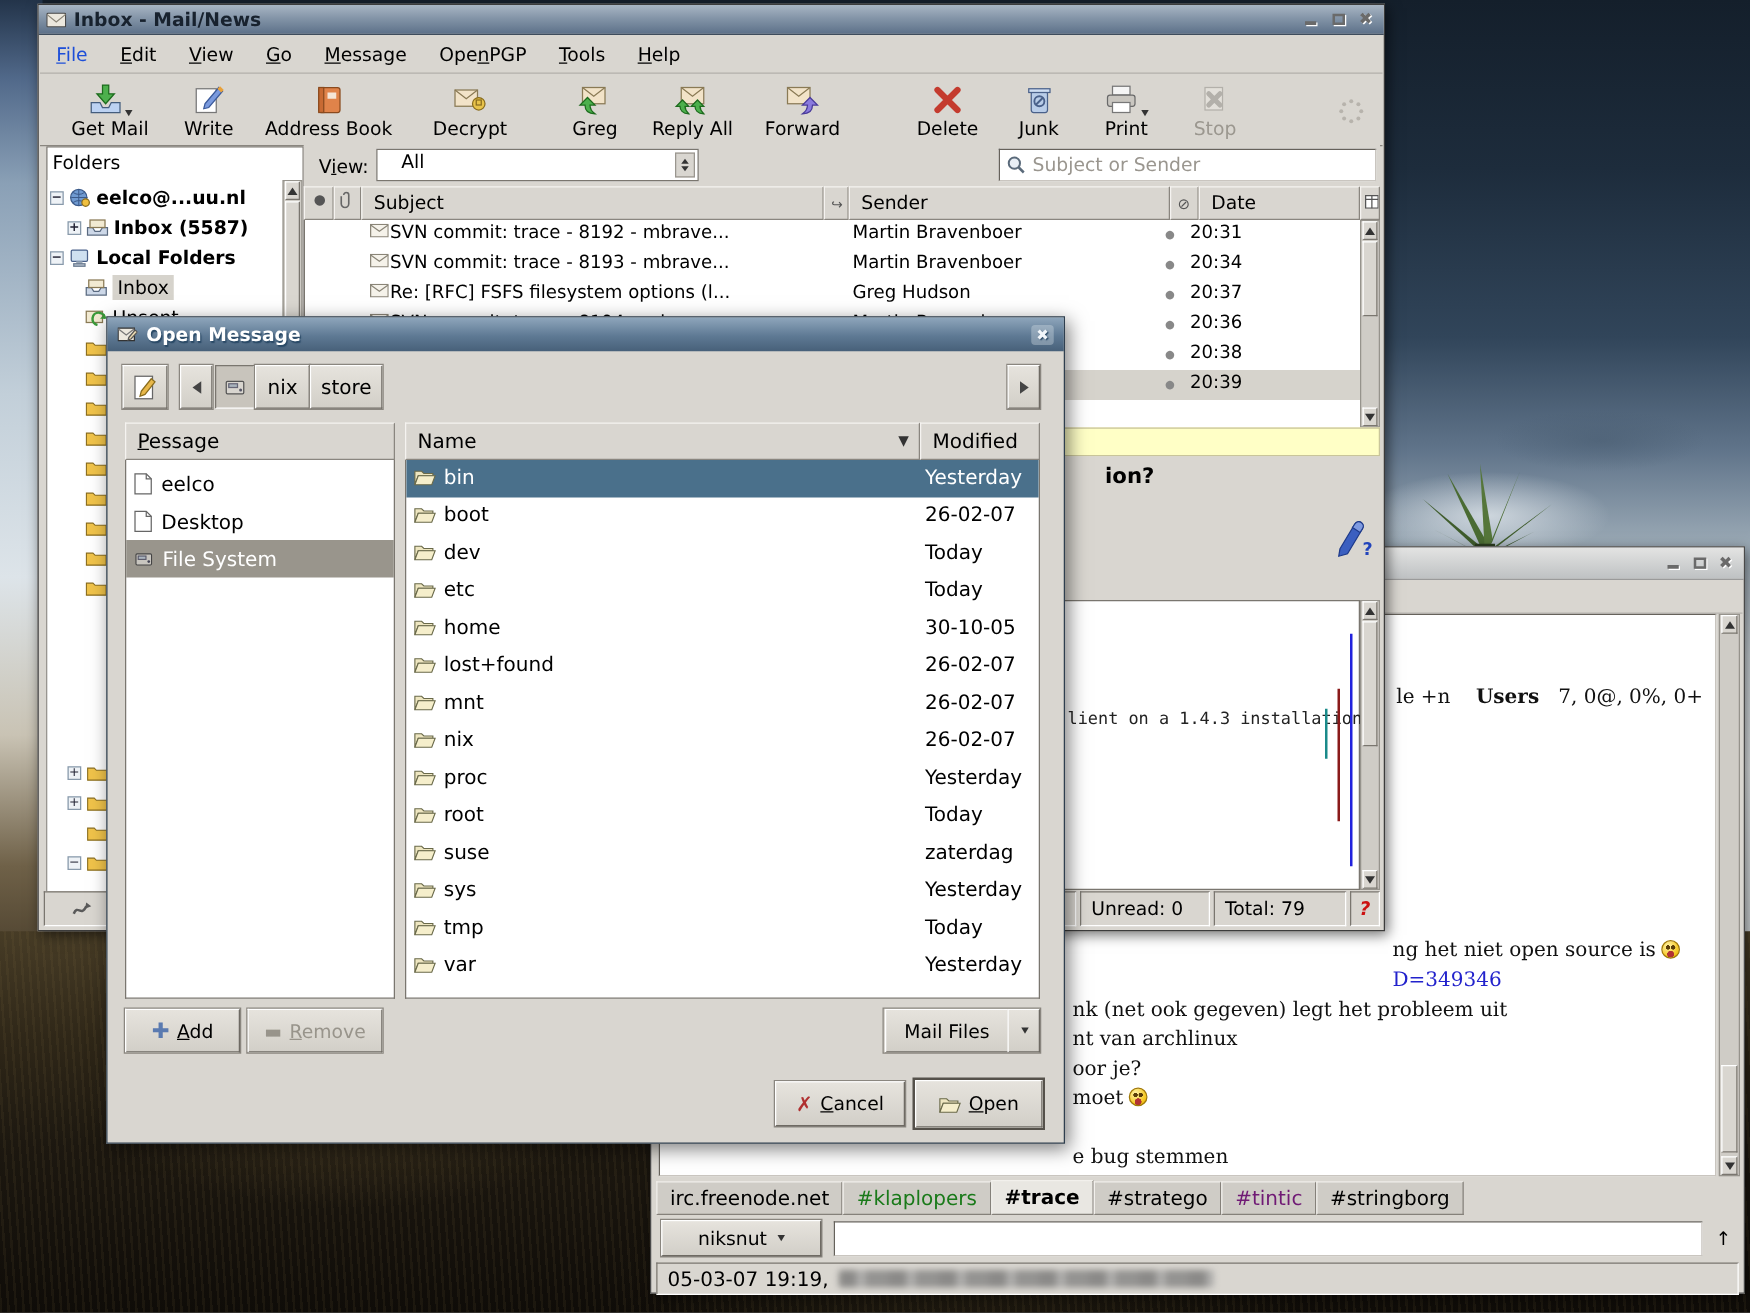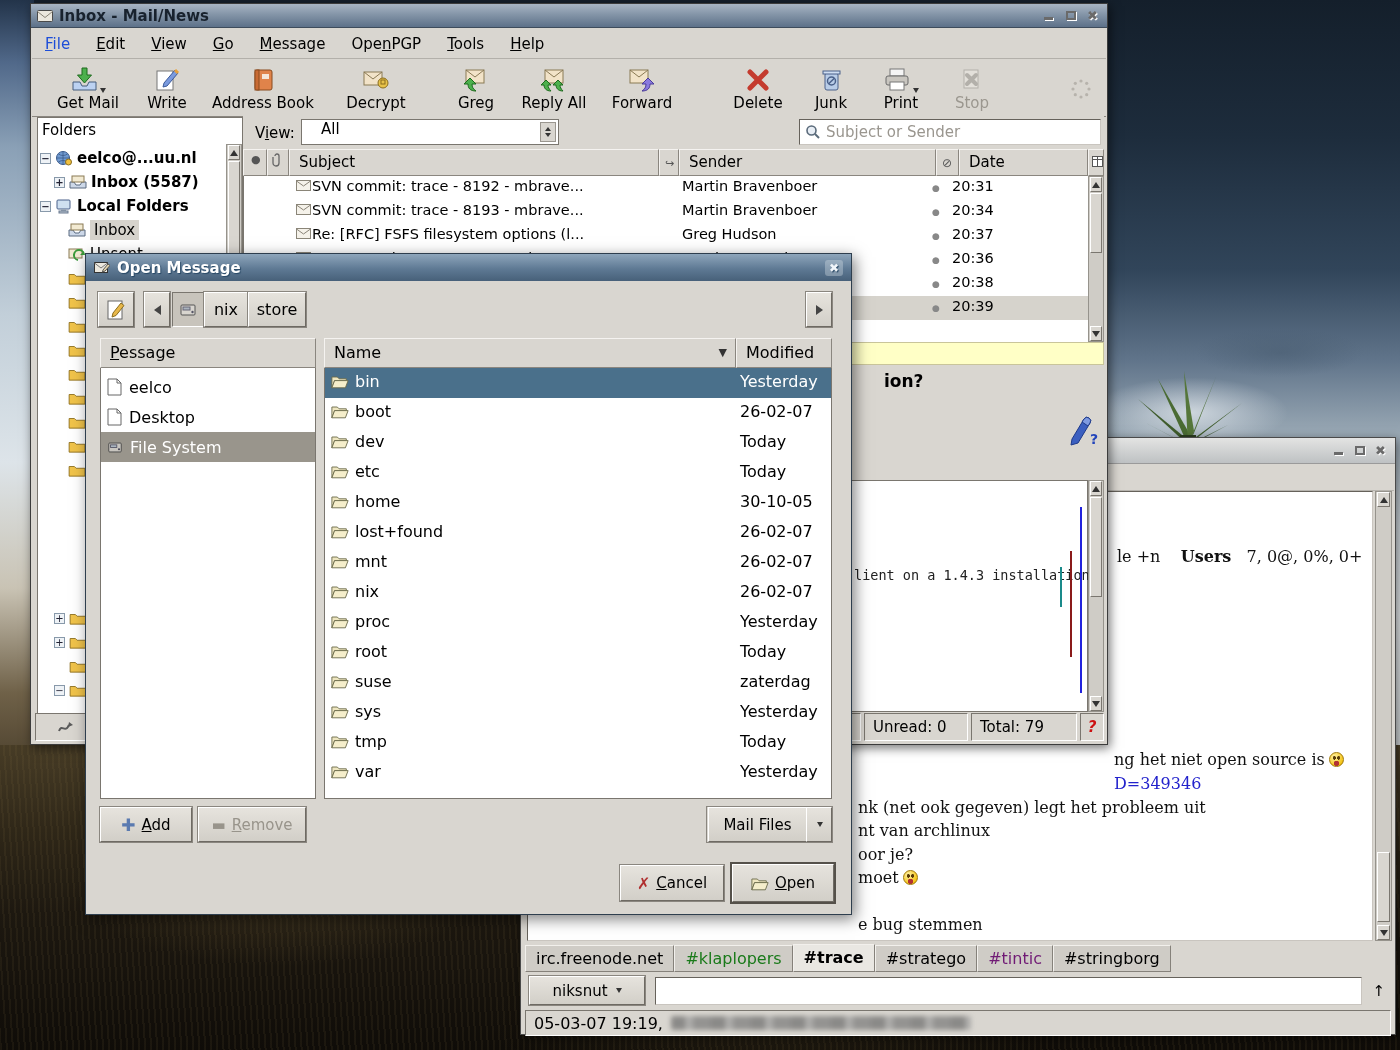--- a/index.html
+++ b/index.html
@@ -180,21 +180,21 @@
     <div class="tabbar">
       <div class="tab">irc.freenode.net</div>
       <div class="tab green">#klaplopers</div>
       <div class="tab active">#trace</div>
       <div class="tab">#stratego</div>
       <div class="tab blue">#tintic</div>
       <div class="tab">#stringborg</div>
     </div>
 
     <div class="irow">
-      <div class="gbtn" style="width:116px;height:29px">
+      <div class="gbtn" style="width:128px;height:29px">
         <span>niksnut</span>
         <div class="ddarrow" style="vertical-align:0"></div>
       </div>
       <input class="ircinput" style="">
       <span style="font-size:15px">↑</span>
     </div>
 
     <div class="istatus">
       <span>05-03-07 19:19,</span>
       <div class="blurblob"></div>

